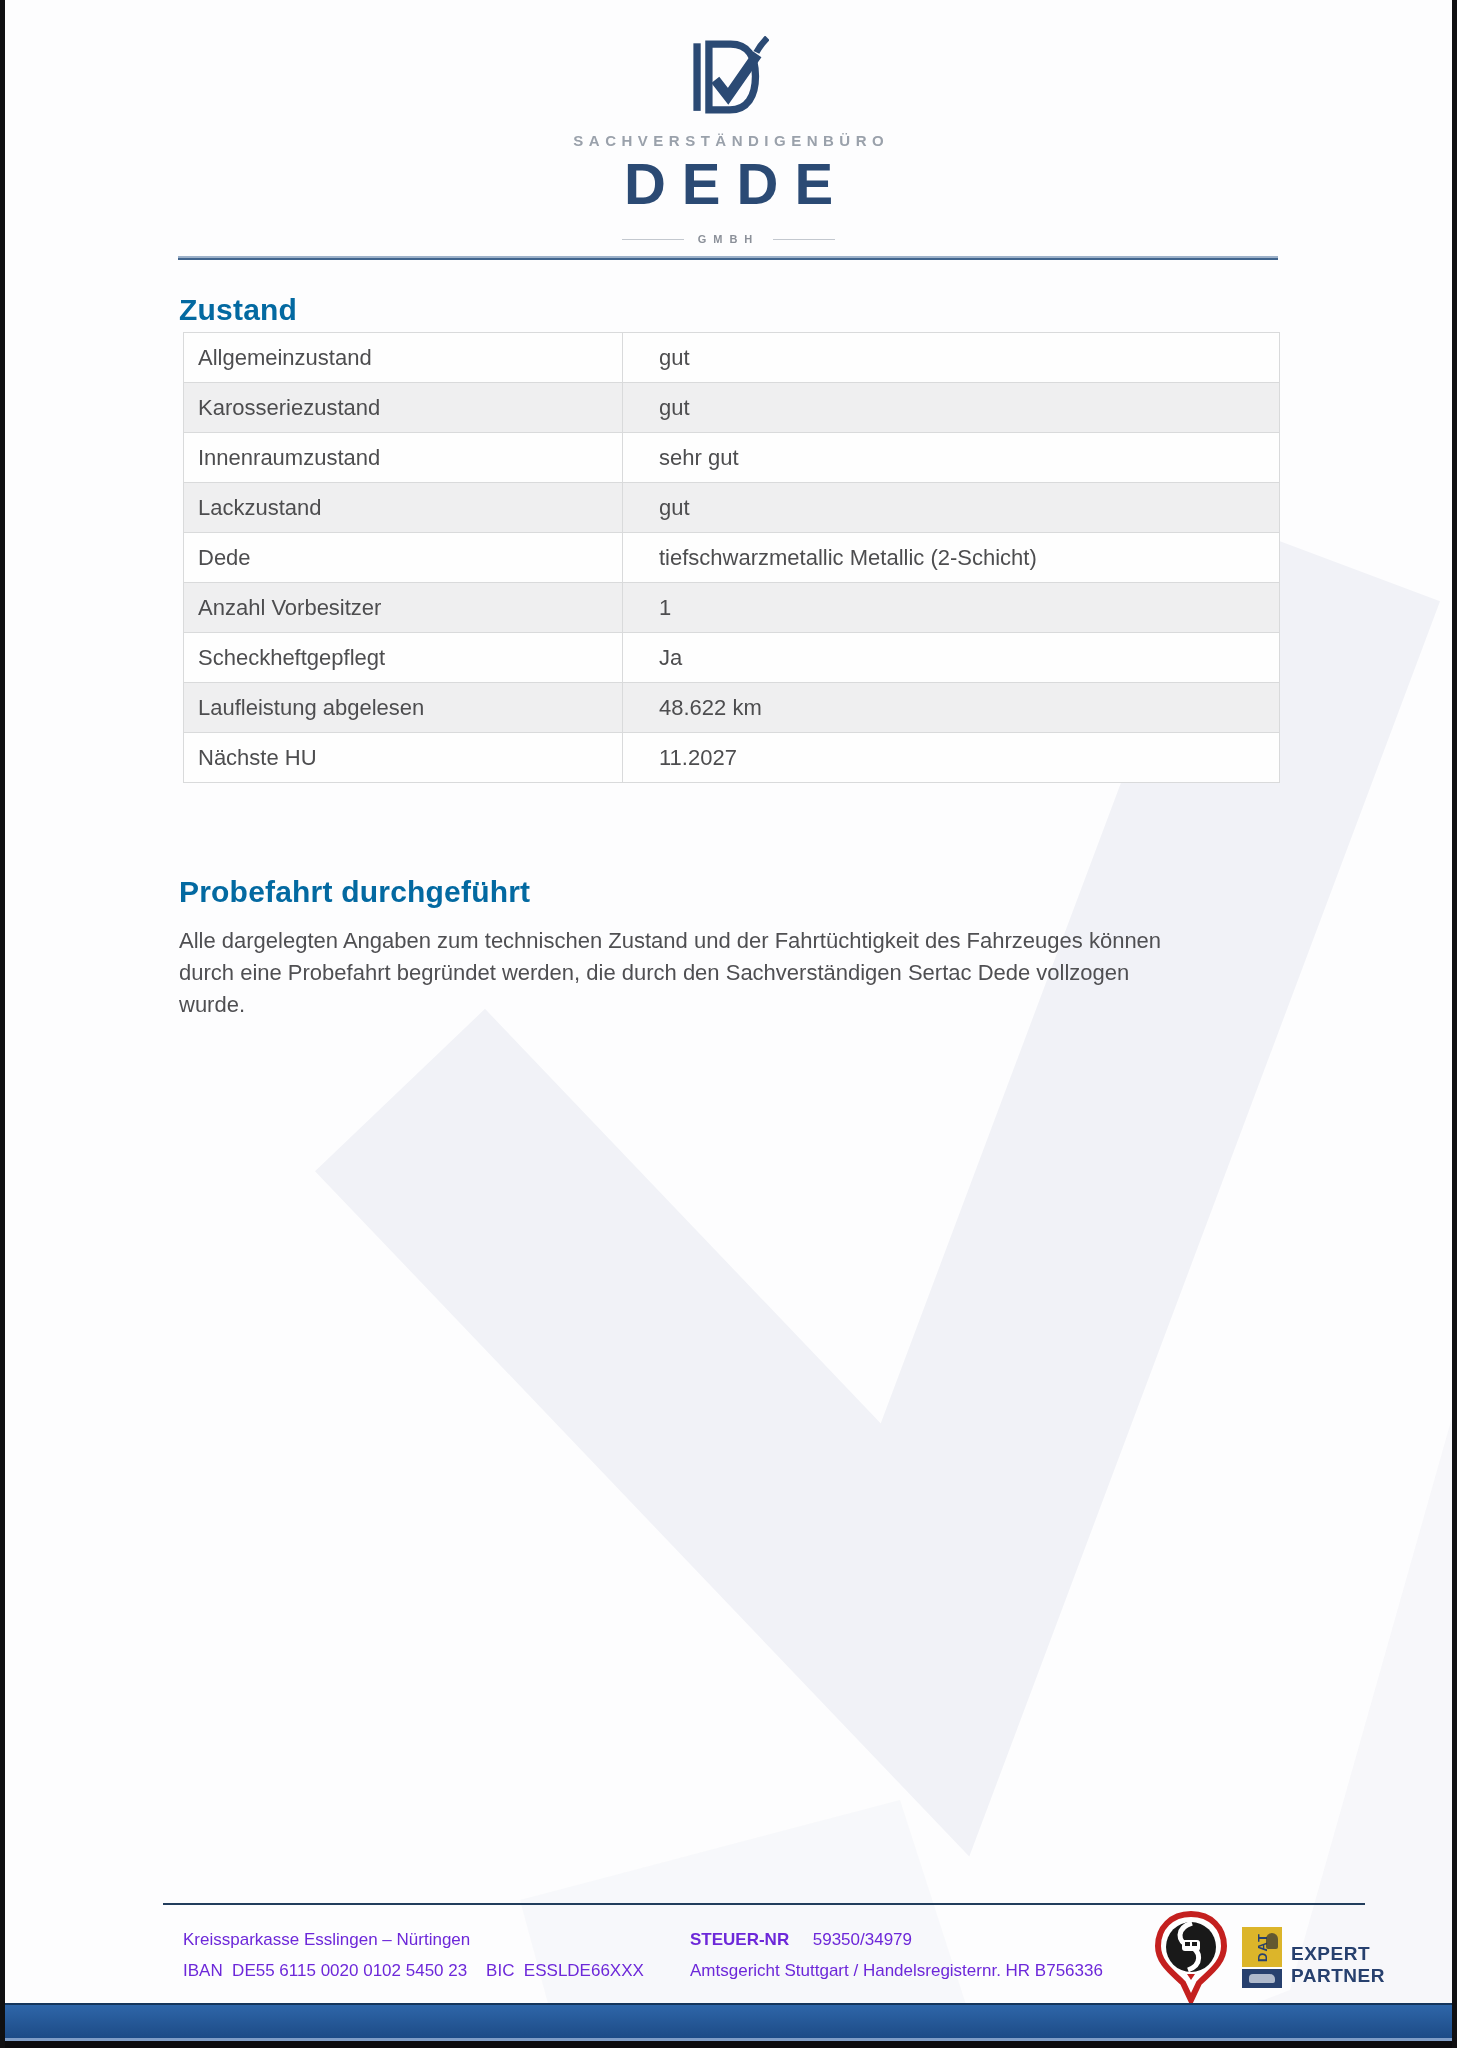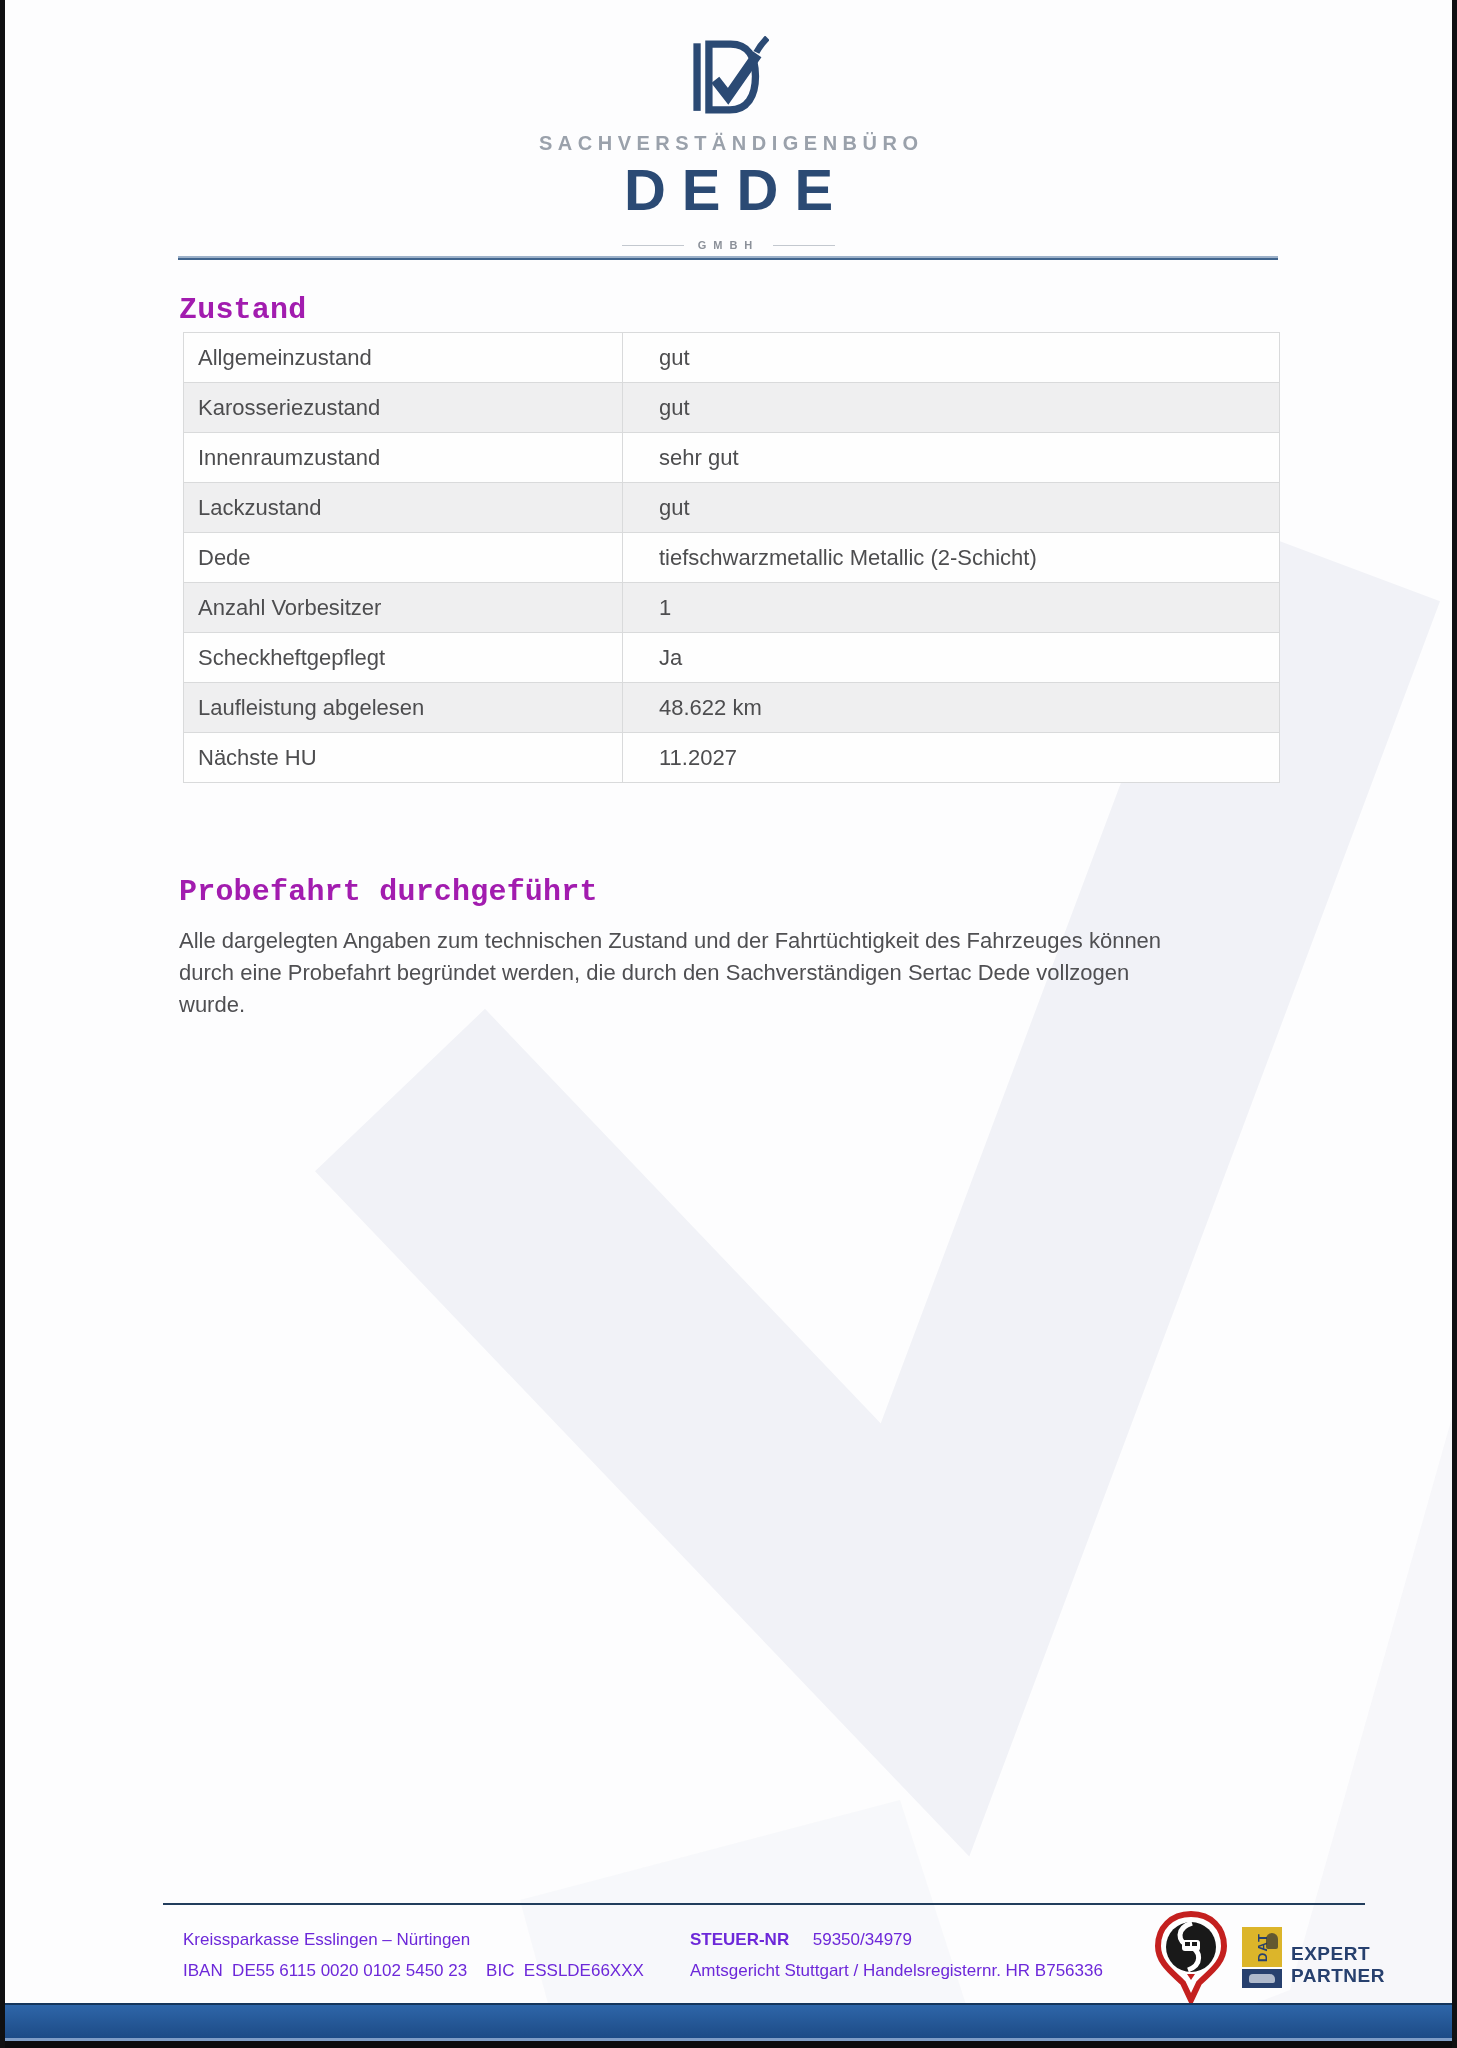--- a/index.html
+++ b/index.html
@@ -17,42 +17,42 @@
   
   .watermark{position:absolute;left:0;top:0;z-index:0;pointer-events:none;}
 
   
   .logo-block{
     position:absolute;left:0;top:36px;width:100%;
     display:flex;flex-direction:column;align-items:center;z-index:2;
   }
   .logo-mark{width:80px;height:84px;margin-bottom:12px;}
   .logo-bureau{
-    font-size:20px;font-weight:600;letter-spacing:5.5px;color:#9aa1ab;
+    font-size:15px;font-weight:600;letter-spacing:5.5px;color:#9aa1ab;
     padding-left:5.5px;margin-bottom:6px;white-space:nowrap;
   }
   .logo-name{
     font-size:58px;font-weight:700;letter-spacing:16px;color:#2b4a74;
     padding-left:16px;line-height:1;white-space:nowrap;
   }
   .logo-gmbh{
     margin-top:20px;display:flex;align-items:center;gap:14px;
     font-size:11px;font-weight:600;letter-spacing:7px;color:#8b9099;
   }
   .logo-gmbh .rule{width:62px;height:1px;background:#c3c8cf;}
 
   .header-rule{
     position:absolute;left:178px;top:256px;width:1100px;height:4px;z-index:2;
     background:linear-gradient(to bottom,#9db1c9 0 2px,#41658e 2px 4px);
   }
 
   
   .section-title{
     position:absolute;left:179px;z-index:2;
-    font-size:30px;font-weight:600;color:#a21caf;letter-spacing:.2px;font-family:Liberation Mono, monospace;
+    font-size:30px;font-weight:600;color:#0369a1;letter-spacing:.2px;
   }
   #zustand-title{top:268px;}
   .zustand-table{
     position:absolute;left:183px;top:332px;width:1097px;z-index:2;
     border-collapse:collapse;table-layout:fixed;
     background:#f97316;
   }
   .zustand-table td{
     height:50px;box-sizing:border-box;
     font-size:22px;color:#4d4d4f;

